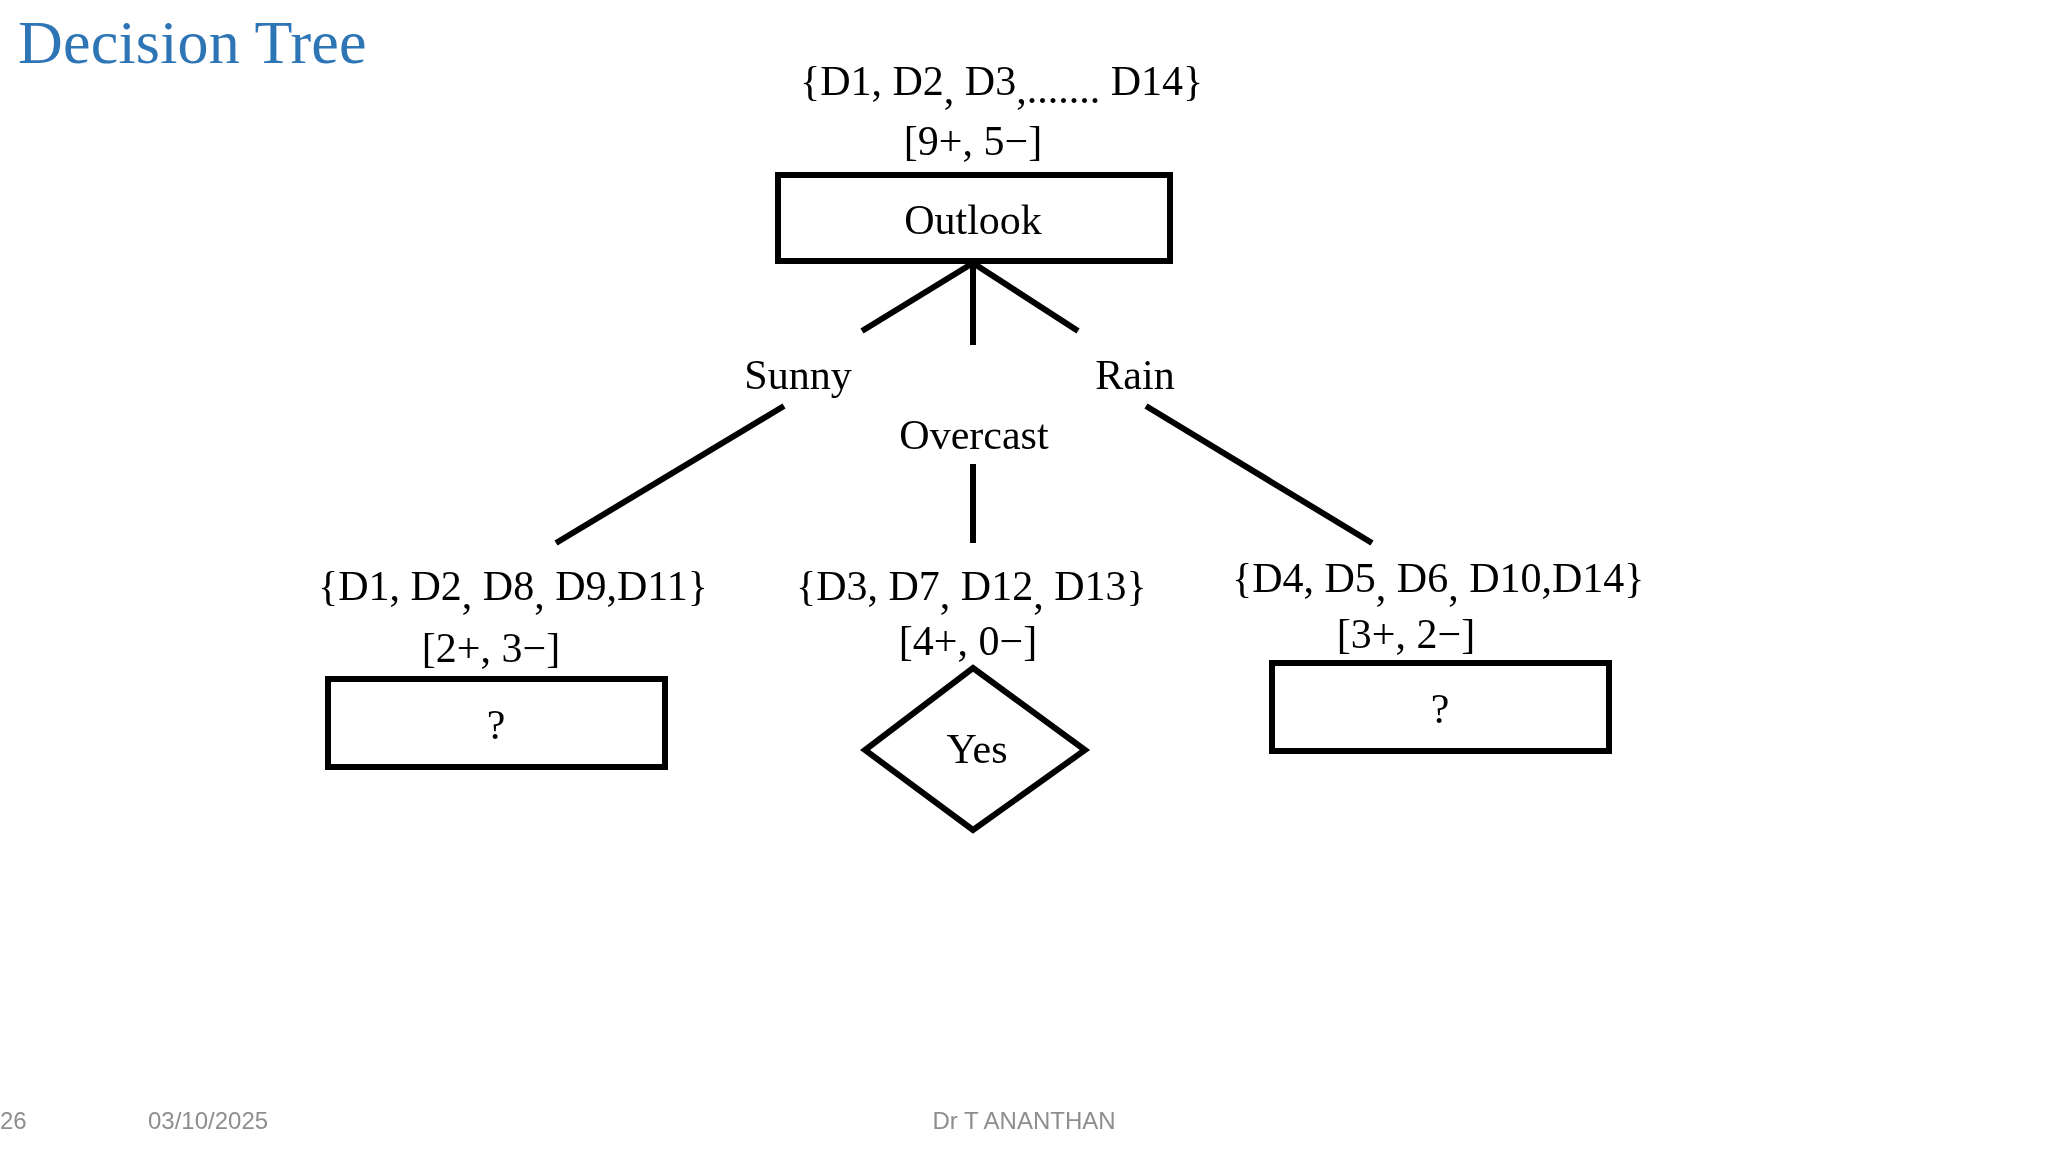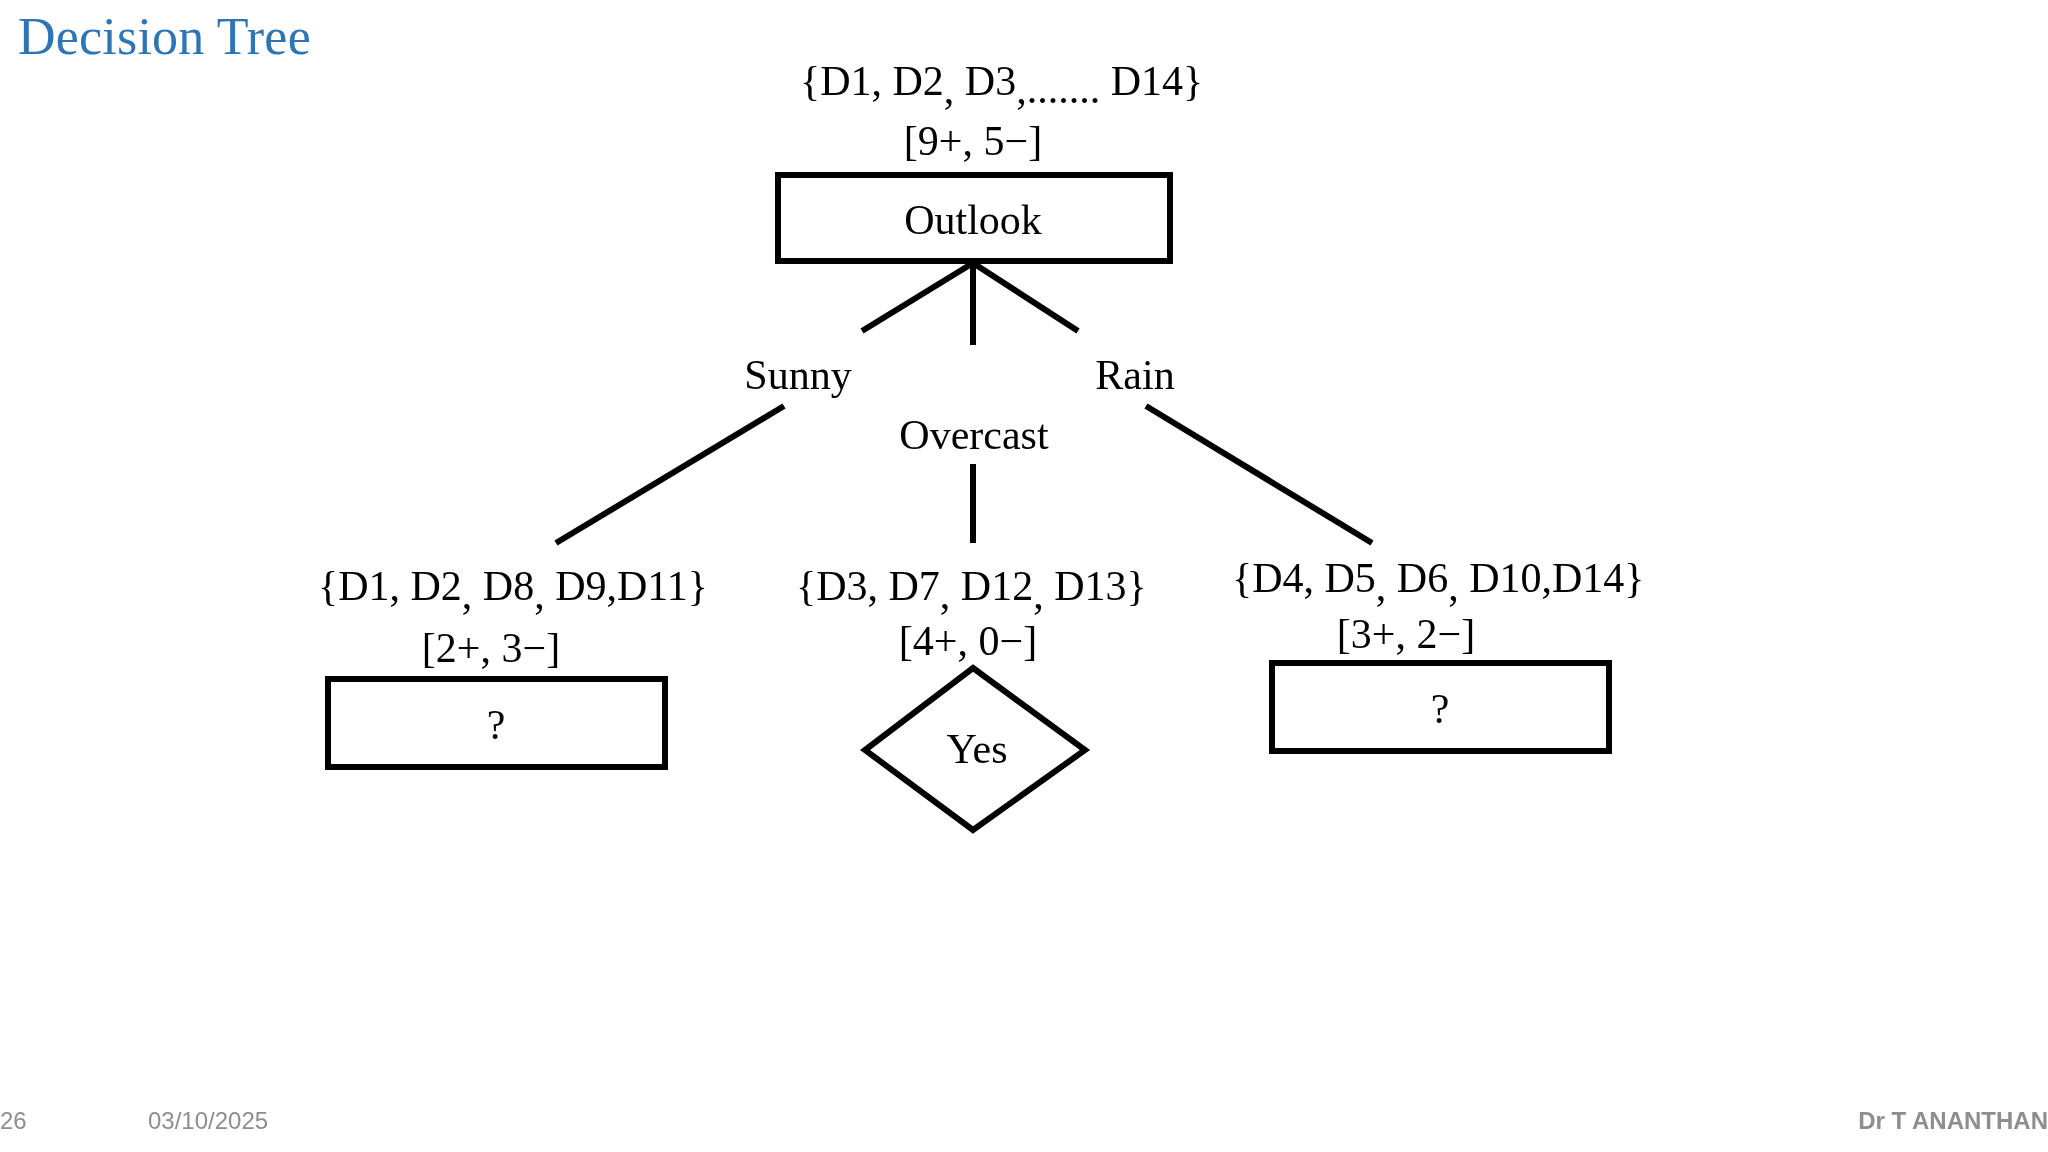--- a/index.html
+++ b/index.html
@@ -18,21 +18,21 @@
     position: absolute;
     inset: 0;
     background: #ffffff;
   }
   
   #slide-title {
     position: absolute;
     left: 18px;
     top: 10px;
     font-family: "Liberation Serif", serif;
-    font-size: 52px;
+    font-size: 62px;
     line-height: 1.05;
     color: #2E75B6;
     letter-spacing: 0.2px;
     white-space: nowrap;
   }
   
   #diagram {
     position: absolute;
     left: 0;
     top: 0;
@@ -71,21 +71,21 @@
   }
   
   .footer-text {
     position: absolute;
     font-family: "Liberation Sans", sans-serif;
     font-size: 24px;
     color: #8e8e8e;
     white-space: nowrap;
   }
   #footer-date { left: 148px; top: 1107px; }
-  #footer-author { left: 0; top: 1107px; width: 2048px; text-align: right; font-weight: bold; }
+  #footer-author { left: 0; top: 1107px; width: 2048px; text-align: center; }
   #footer-pagenum { left: 0; top: 1107px; width: 2048px; text-align: left; padding-right: 124px; box-sizing: border-box; }
 </style>
 </head>
 <body>
 
 <div id="slide">
 
   <div id="slide-title">Decision Tree</div>
 
   <svg id="diagram" viewBox="0 0 2048 1152" xmlns="http://www.w3.org/2000/svg">

